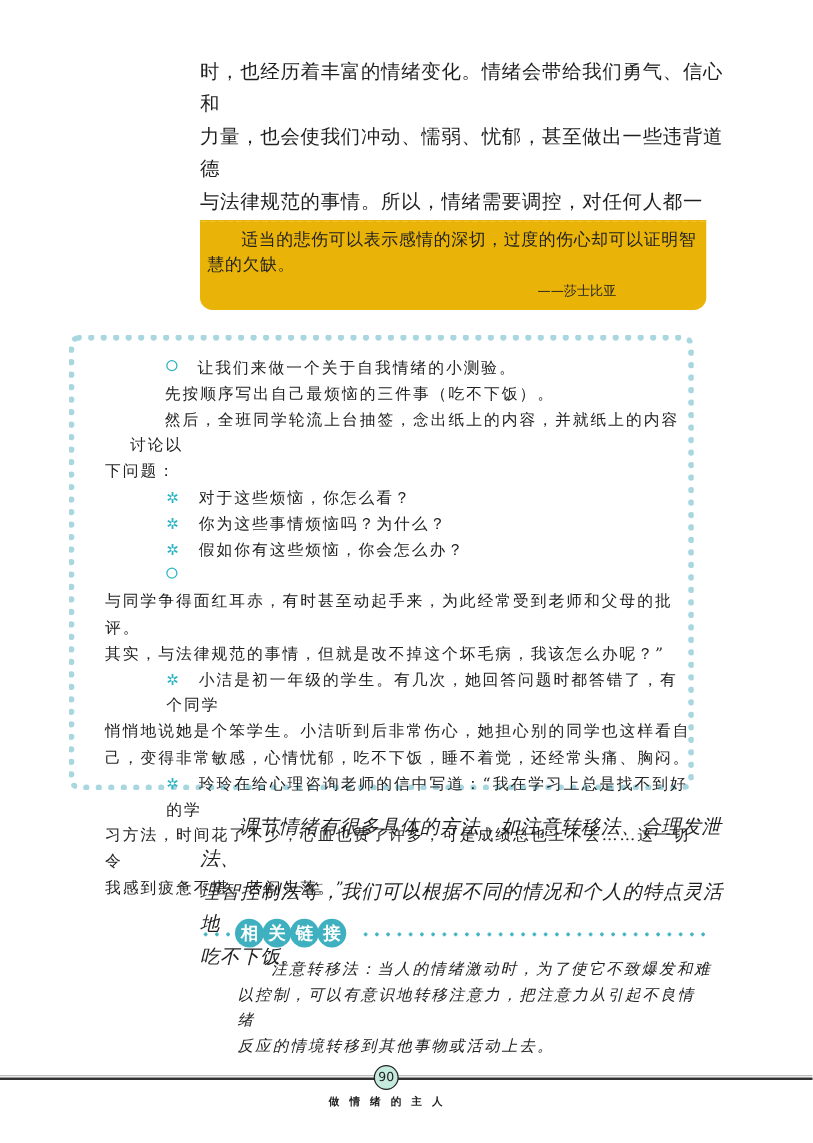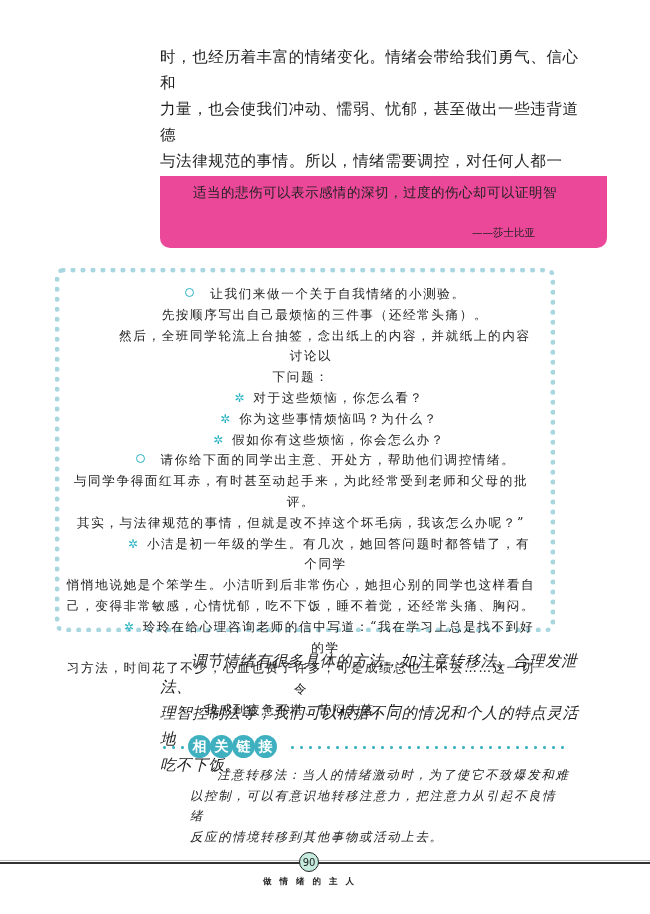--- a/index.html
+++ b/index.html
@@ -3,34 +3,34 @@
 <meta charset="utf-8">
 <style>
   html, body { margin:0; padding:0; background:#ffffff; }
   body { width:650px; height:914px; position:relative; overflow:hidden;
          font-family: "DejaVu Sans", sans-serif; color:#222; }
   .para { position:absolute; font-size:15.5px; line-height:26px; letter-spacing:0.6px; color:#1e1e1e; }
   .para p { margin:0; }
   .indent { text-indent:2em; }
 
   
-  .quote { position:absolute; left:160px; top:176px; width:447px; height:72px;
-           background:#ec4899; border-radius:0 0 10px 10px; }
+  .quote { position:absolute; left:160px; top:176px; width:405px; height:72px;
+           background:#eab308; border-radius:0 0 10px 10px; }
   .quote::before { content:""; position:absolute; left:0; right:0; top:-4px; height:5px;
            background: radial-gradient(circle at 3px 0, #fff 2.2px, transparent 2.6px) repeat-x;
            background-size:7px 5px; }
   .quote-text { position:absolute; left:6px; top:6px; width:392px; font-size:13.5px; line-height:20px; color:#222; letter-spacing:0.5px; }
   .quote-text p { margin:0; }
   .quote-author { position:absolute; right:72px; top:50px; font-size:10.5px; color:#222; }
 
   
   .activity { position:absolute; left:55px; top:268px; width:500px; height:364px;
               border:5px dotted #a9d7e0; border-radius:8px; box-sizing:border-box; }
-  .act-text { position:absolute; left:86px; top:284px; width:450px; font-size:12.6px; line-height:20.8px;
-              color:#222; letter-spacing:1.6px; font-family:"DejaVu Serif", serif;text-align:center; }
+  .act-text { position:absolute; left:104px; top:284px; width:450px; font-size:12.6px; line-height:20.8px;
+              color:#222; letter-spacing:1.6px; font-family:"DejaVu Serif", serif; }
   .act-text p { margin:0; }
   .act-text .lead { padding-left:29px; }
   .mark { display:inline-block; width:26px; color:#2ab3c3; font-size:12px; text-indent:0; }
   .circle { display:inline-block; width:7px; height:7px; border:1.6px solid #2ab3c3; border-radius:50%; margin-right:16px; vertical-align:1px; }
 
   
   .link-bar { position:absolute; left:160px; top:735px; width:410px; height:24px; }
   .dots { position:absolute; top:11px; height:3px;
           background: radial-gradient(circle, #3fb3c2 1.3px, transparent 1.6px) repeat-x; background-size:9px 3px; }
   .badge-wrap { position:absolute; left:28px; top:0; display:flex; }
@@ -53,34 +53,35 @@
 <div class="para" style="left:160px; top:44px; width:420px;">
   <p>时，也经历着丰富的情绪变化。情绪会带给我们勇气、信心和</p>
   <p>力量，也会使我们冲动、懦弱、忧郁，甚至做出一些违背道德</p>
   <p>与法律规范的事情。所以，情绪需要调控，对任何人都一样，对</p>
   <p>我们情绪多变的青少年来说，则更应如此。</p>
 </div>
 
 <div class="quote">
   <div class="quote-text">
     <p style="text-indent:2em;">适当的悲伤可以表示感情的深切，过度的伤心却可以证明智</p>
+    <p>慧的欠缺。</p>
   </div>
   <div class="quote-author">——莎士比亚</div>
 </div>
 
 <div class="activity"></div>
 <div class="act-text">
   <p class="lead"><span class="circle"></span><span>让我们来做一个关于自我情绪的小测验。</span></p>
-  <p class="lead" style="padding-left:0; text-indent:2.2em;">先按顺序写出自己最烦恼的三件事（还经常头痛）。</p>
+  <p class="lead" style="padding-left:0; text-indent:2.2em;">先按顺序写出自己最烦恼的三件事（吃不下饭）。</p>
   <p style="text-indent:2.2em;"><span>然后，全班同学轮流上台抽签，念出纸上的内容，并就纸上的内容讨论以</span></p>
   <p style="margin-left:-20px;">下问题：</p>
   <p class="lead"><span class="mark">✲</span><span>对于这些烦恼，你怎么看？</span></p>
   <p class="lead"><span class="mark">✲</span><span>你为这些事情烦恼吗？为什么？</span></p>
   <p class="lead"><span class="mark">✲</span><span>假如你有这些烦恼，你会怎么办？</span></p>
-  <p class="lead"><span class="circle"></span><span>请你给下面的同学出主意、开处方，帮助他们调控情绪。</span></p>
+  <p class="lead"><span class="circle"></span></p>
 
   <p style="margin-left:-20px;">与同学争得面红耳赤，有时甚至动起手来，为此经常受到老师和父母的批评。</p>
   <p style="margin-left:-20px;">其实，与法律规范的事情，但就是改不掉这个坏毛病，我该怎么办呢？”</p>
 
   <p class="lead"><span class="mark">✲</span><span>小洁是初一年级的学生。有几次，她回答问题时都答错了，有个同学</span></p>
   <p style="margin-left:-20px;">悄悄地说她是个笨学生。小洁听到后非常伤心，她担心别的同学也这样看自</p>
   <p style="margin-left:-20px;">己，变得非常敏感，心情忧郁，吃不下饭，睡不着觉，还经常头痛、胸闷。</p>
 
   <p class="lead"><span class="mark">✲</span><span>玲玲在给心理咨询老师的信中写道：“我在学习上总是找不到好的学</span></p>
   <p style="margin-left:-20px;">习方法，时间花了不少，心血也费了许多，可是成绩总也上不去……这一切令</p>

